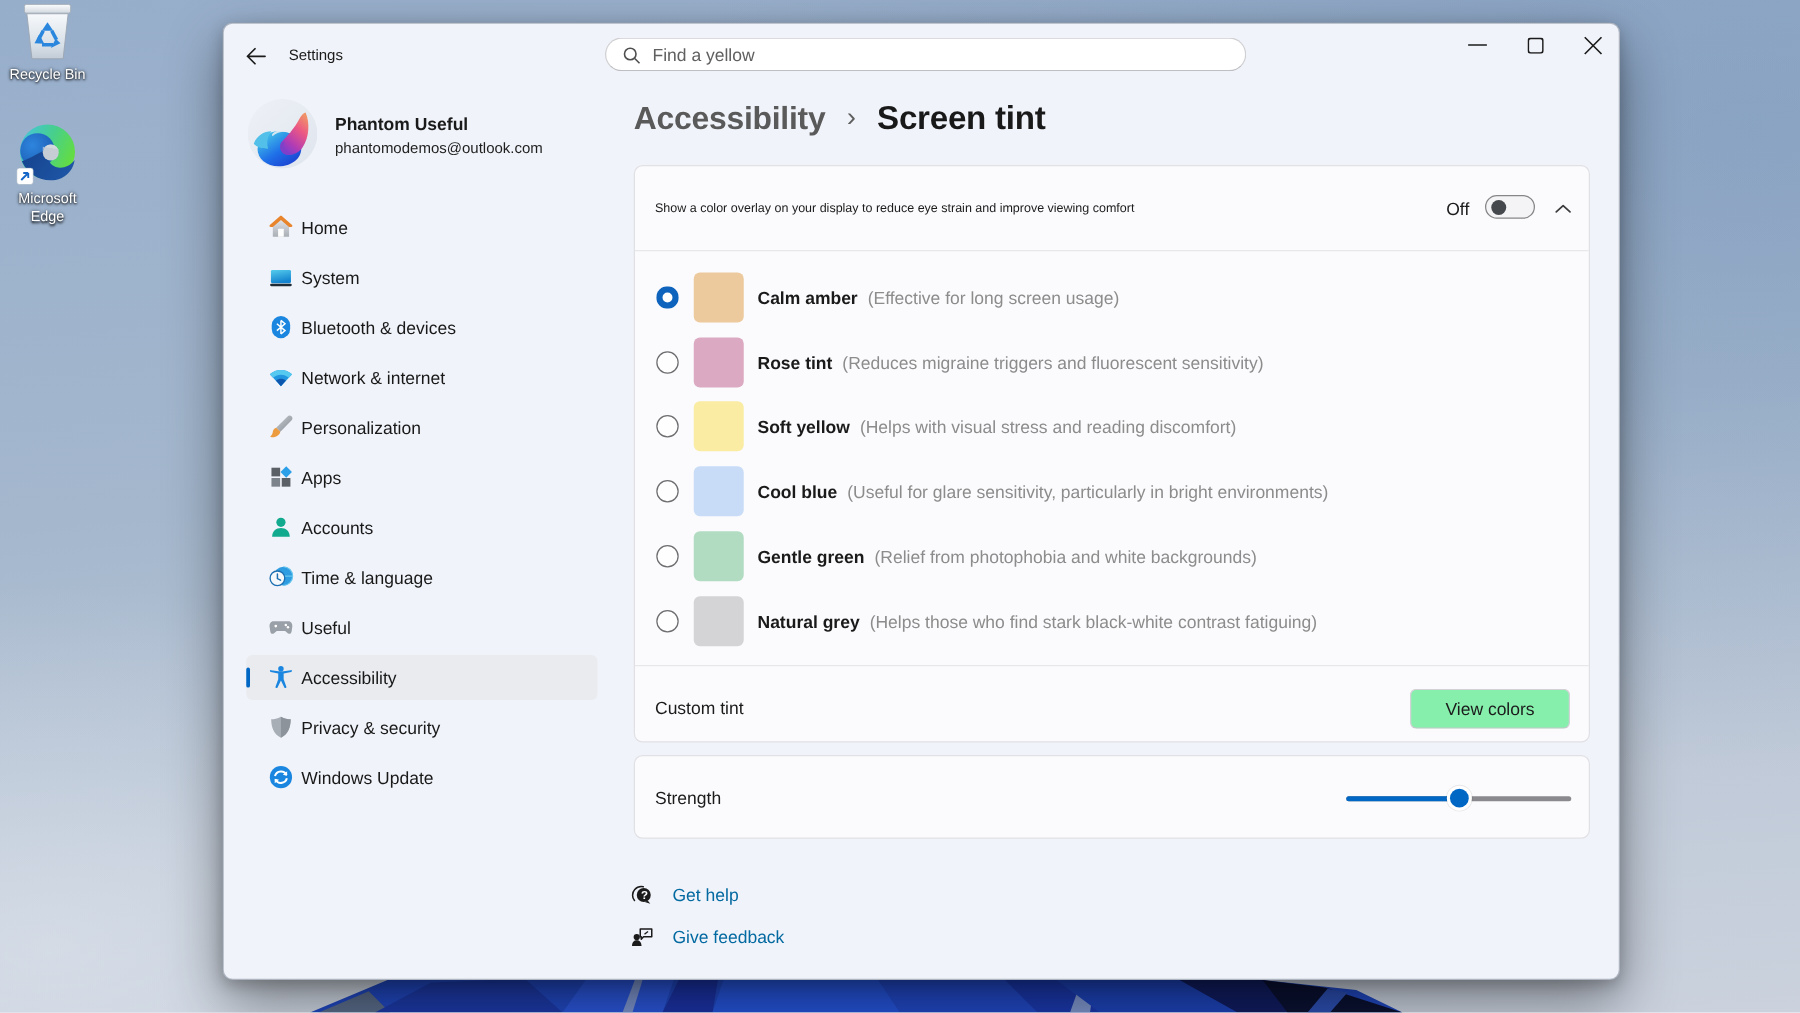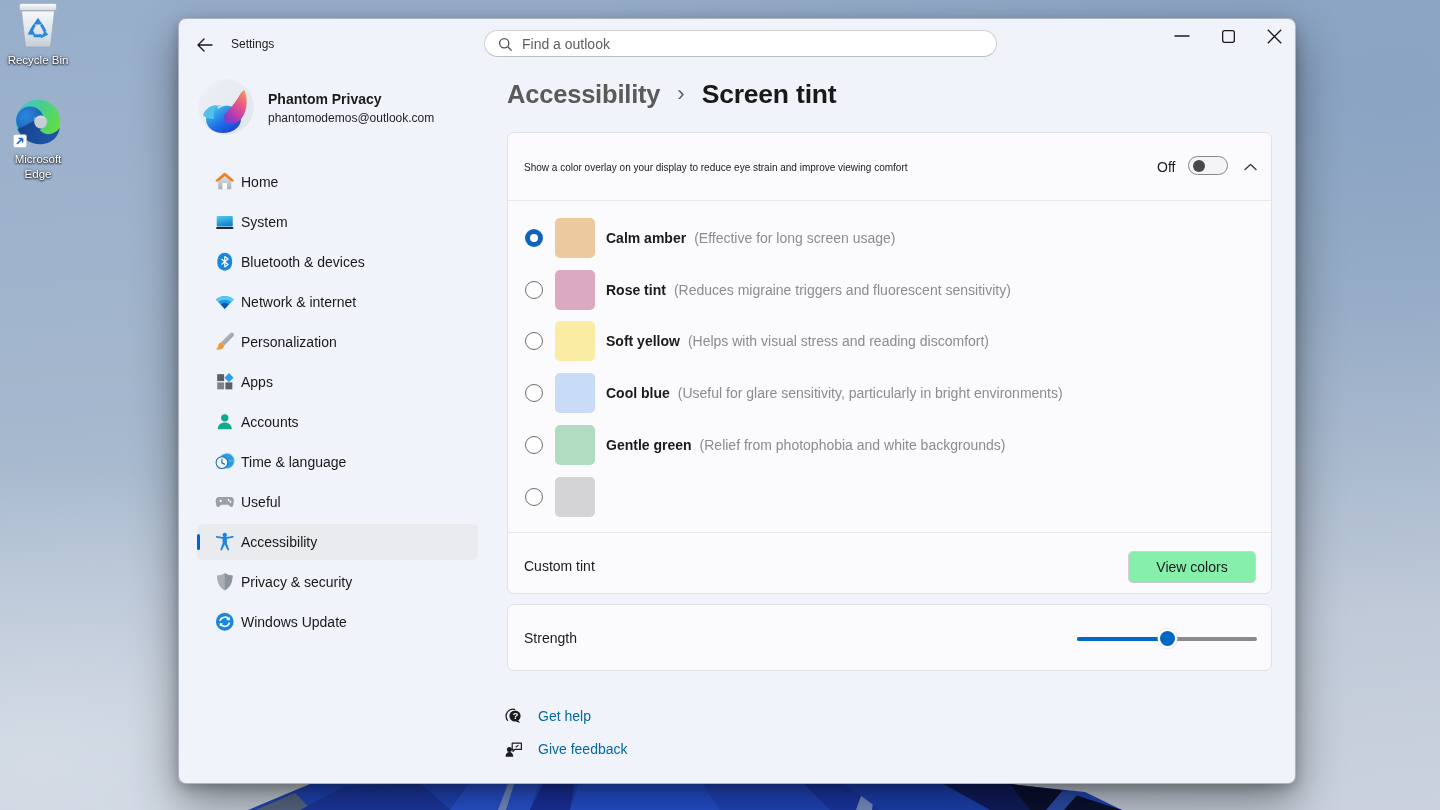--- a/index.html
+++ b/index.html
@@ -171,21 +171,21 @@
 <div id="win">
   <svg id="back" viewBox="0 0 32 22">
     <path d="M3,11 L17,11 M3,11 L9,5 M3,11 L9,17" stroke="#1b1b1b" stroke-width="1.4" fill="none" stroke-linecap="round" stroke-linejoin="round"></path>
   </svg>
   <div id="apptitle">Settings</div>
   <div id="search">
     <svg width="15" height="15" viewBox="0 0 15 15">
       <circle cx="6.2" cy="6.2" r="4.6" stroke="#4f4f4f" stroke-width="1.3" fill="none"></circle>
       <path d="M9.8,9.8 L13.6,13.6" stroke="#4f4f4f" stroke-width="1.3"></path>
     </svg>
-    <span class="ph">Find a outlook</span>
+    <span class="ph">Find a yellow</span>
   </div>
   <div class="winbtn" id="btnmin">
       <svg width="16" height="16" viewBox="0 0 16 16">
         <path d="M0.5,8 L15.5,8" stroke="#1b1b1b" stroke-width="1.3"></path>
       </svg>
     </div>
   <div class="winbtn" id="btnmax">
       <svg width="13" height="13" viewBox="0 0 13 13">
         <rect x="0.65" y="0.65" width="11.7" height="11.7" rx="2" stroke="#1b1b1b" stroke-width="1.3" fill="none"></rect>
       </svg>
@@ -221,21 +221,21 @@
         </linearGradient>
       </defs>
       <circle cx="28" cy="28" r="28" fill="url(#av1)"></circle>
       <path d="M8,40 C9,32 16,26 25,26 C35,26 43,32 43,40 C43,48 35,54 25,54 C15,54 8,48 8,40 Z" fill="url(#av2)"></path>
       <path d="M5,36 C7,30 13,26 19,26 C16,30 15,35 16.5,40 C11,40 7,38.5 5,36 Z" fill="#52c0e8"></path>
       <path d="M46.5,11 C50,19 49.5,31 44,39 C40,44.5 33,46.5 28.5,43.5 C26,41.5 25.5,38 27,35 C32,29.5 38,23 41,17 C43,13.5 44.5,11.5 46.5,11 Z" fill="url(#av4)"></path>
       <path d="M27,35 C25.5,38 26,41.5 28.5,43.5 C31.5,45.8 36,45.5 39.5,43 C36,44 32.5,43.5 30.5,41 C28.9,39 28.7,36.8 29.8,34.2 Z" fill="#8040c8" opacity="0.85"></path>
       <path d="M20,30 C24,26.5 30,25.5 35,27.5 C31,24.5 25,24.5 21,27 C19.5,28 19.3,29 20,30 Z" fill="#e8ecf2" opacity="0.9"></path>
     </svg>
   </div>
-  <div id="uname">Phantom Privacy</div>
+  <div id="uname">Phantom Useful</div>
   <div id="umail">phantomodemos@outlook.com</div>
 
   <div class="nav" style="top:145px;">
       <svg class="ic" viewBox="0 0 18 18">
         <defs>
           <linearGradient id="hbody" x1="0" y1="0" x2="0" y2="1">
             <stop offset="0" stop-color="#e3e6ea"></stop>
             <stop offset="1" stop-color="#a9aeb5"></stop>
           </linearGradient>
         </defs>
@@ -379,20 +379,21 @@
       <span class="tt"><span class="t1">Cool blue</span><span class="t2">(Useful for glare sensitivity, particularly in bright environments)</span></span>
     </div>
     <div class="opt" style="top:285.8px;">
       <div class="radio"></div>
         <div class="swatch" style="background:#b2dcc2;"></div>
       <span class="tt"><span class="t1">Gentle green</span><span class="t2">(Relief from photophobia and white backgrounds)</span></span>
     </div>
     <div class="opt" style="top:337.5px;">
       <div class="radio"></div>
         <div class="swatch" style="background:#d4d4d6;"></div>
+      <span class="tt"><span class="t1">Natural grey</span><span class="t2">(Helps those who find stark black-white contrast fatiguing)</span></span>
     </div>
     <div id="ctrow">
       <div class="txt">Custom tint</div>
       <div id="viewbtn">View colors</div>
     </div>
   </div>
 
   <div class="card" id="card2">
     <div class="txt">Strength</div>
     <div id="slider">

